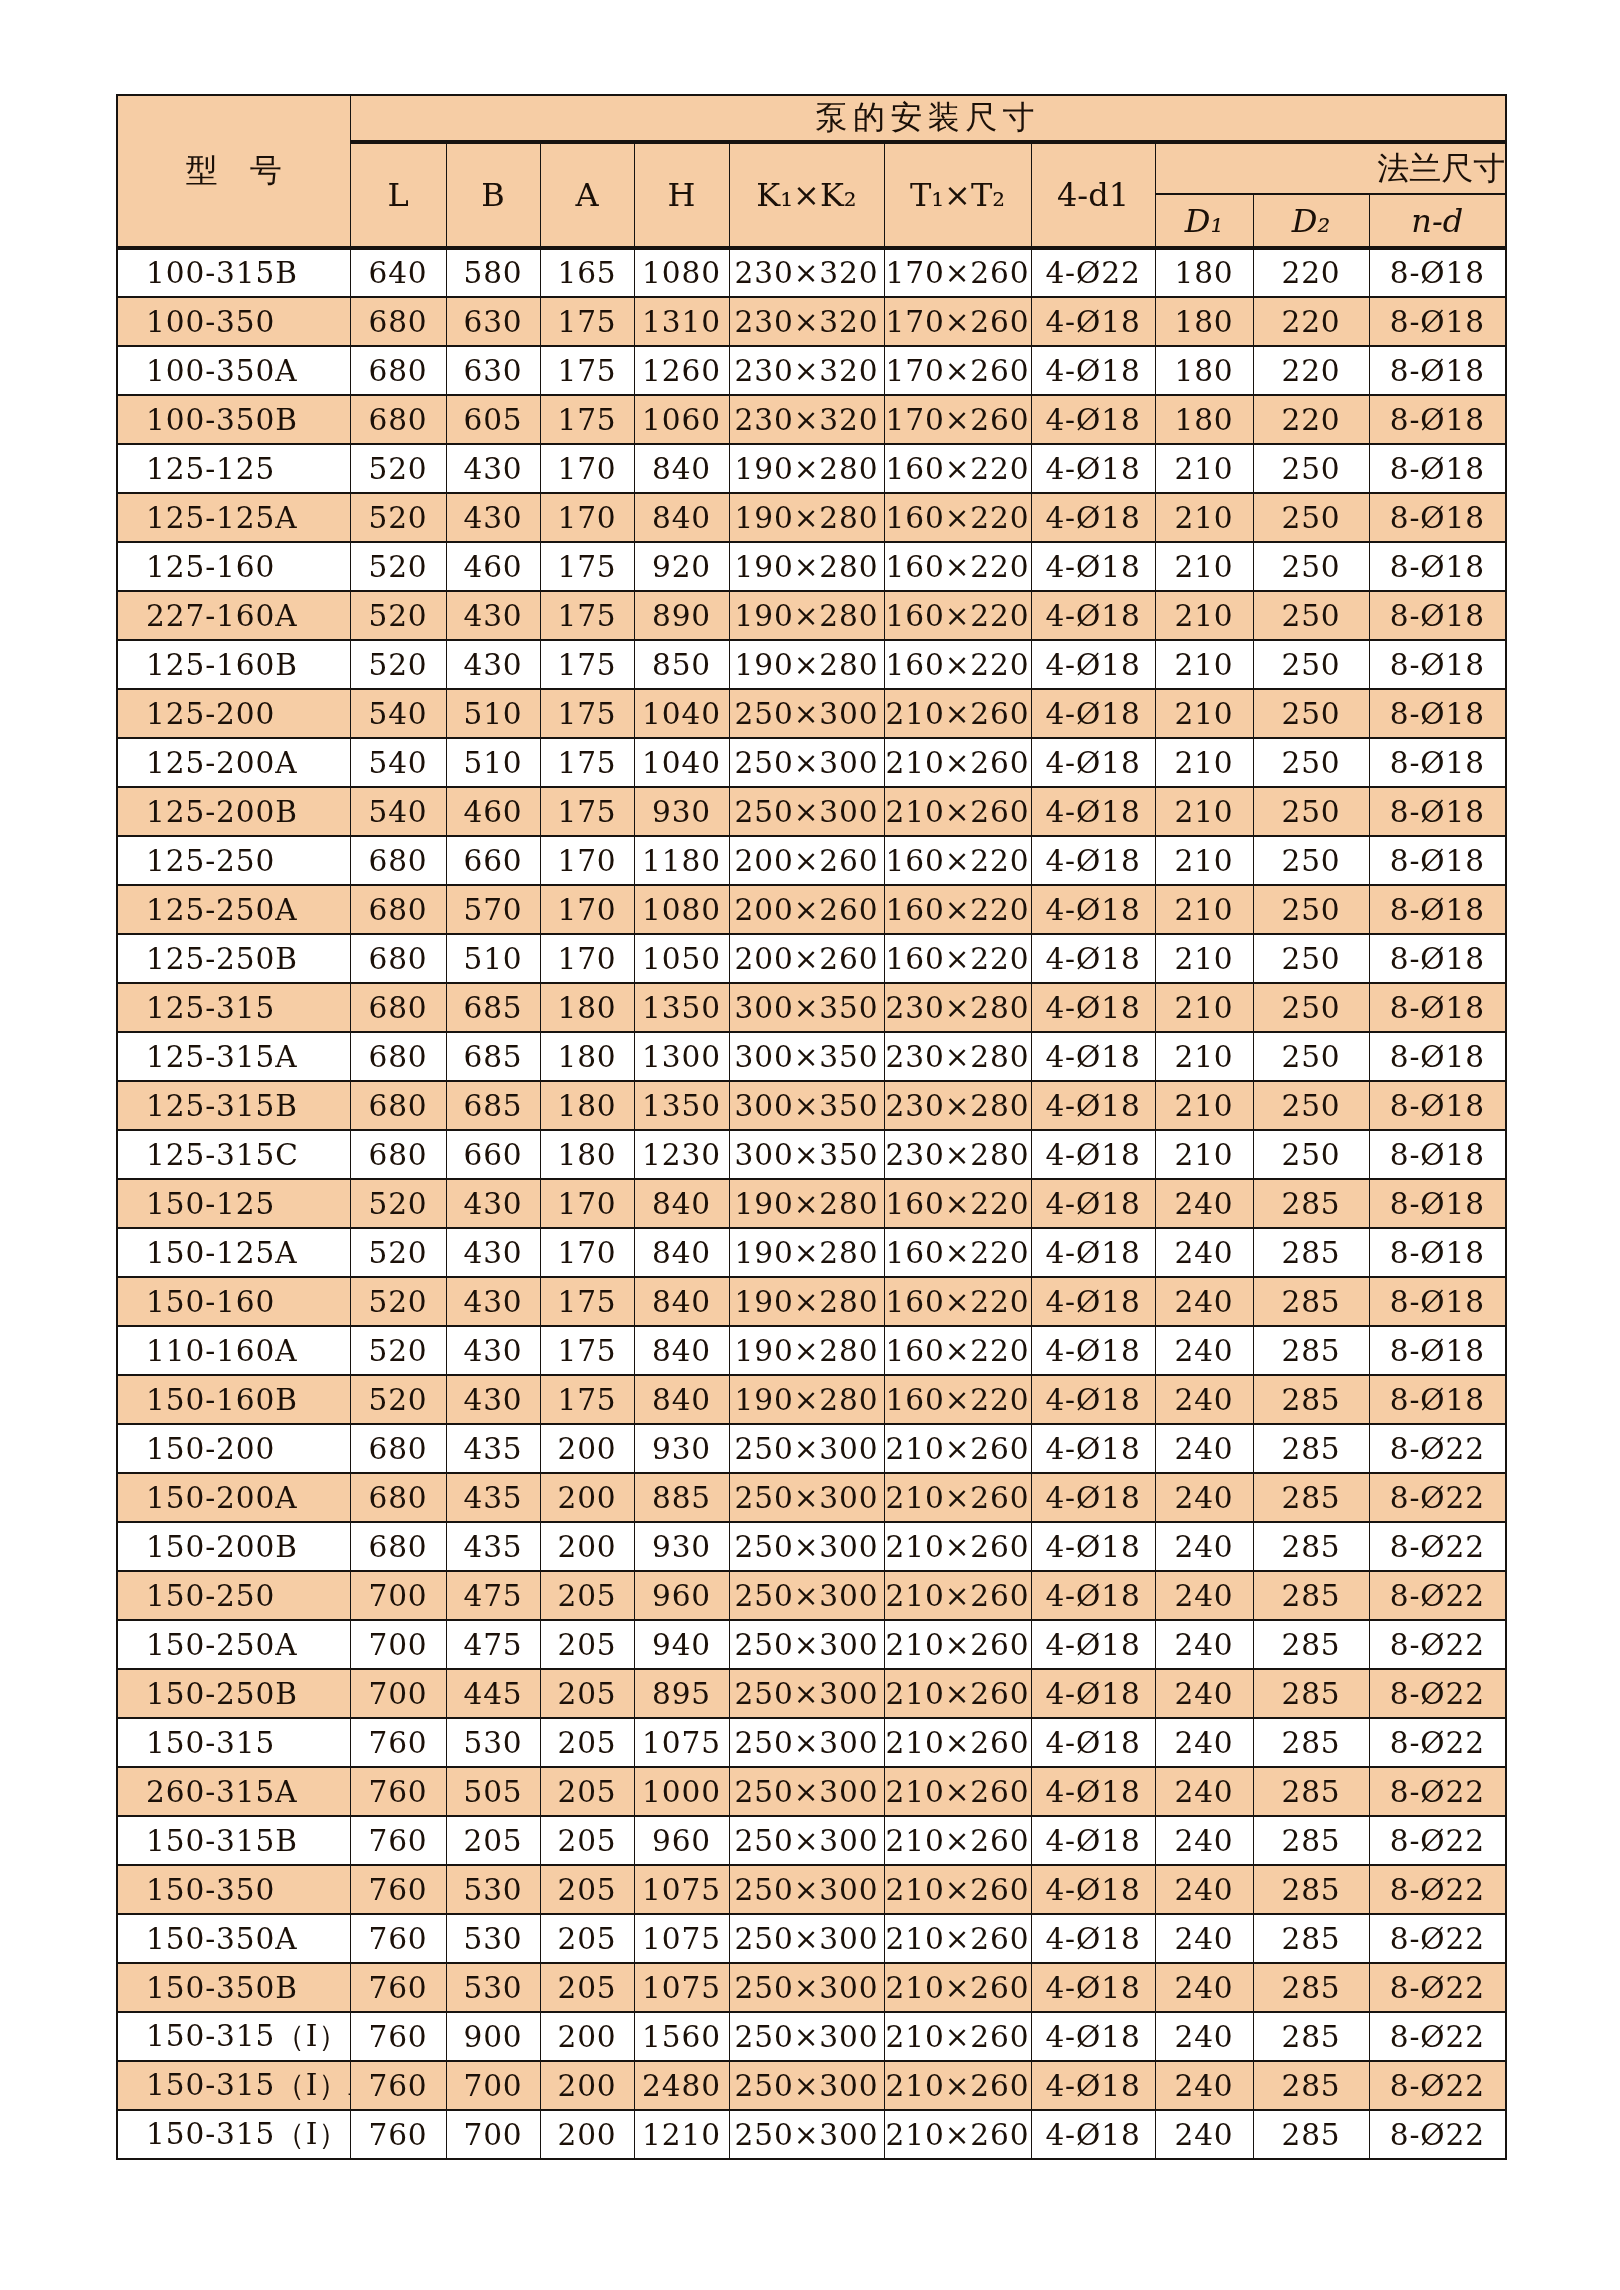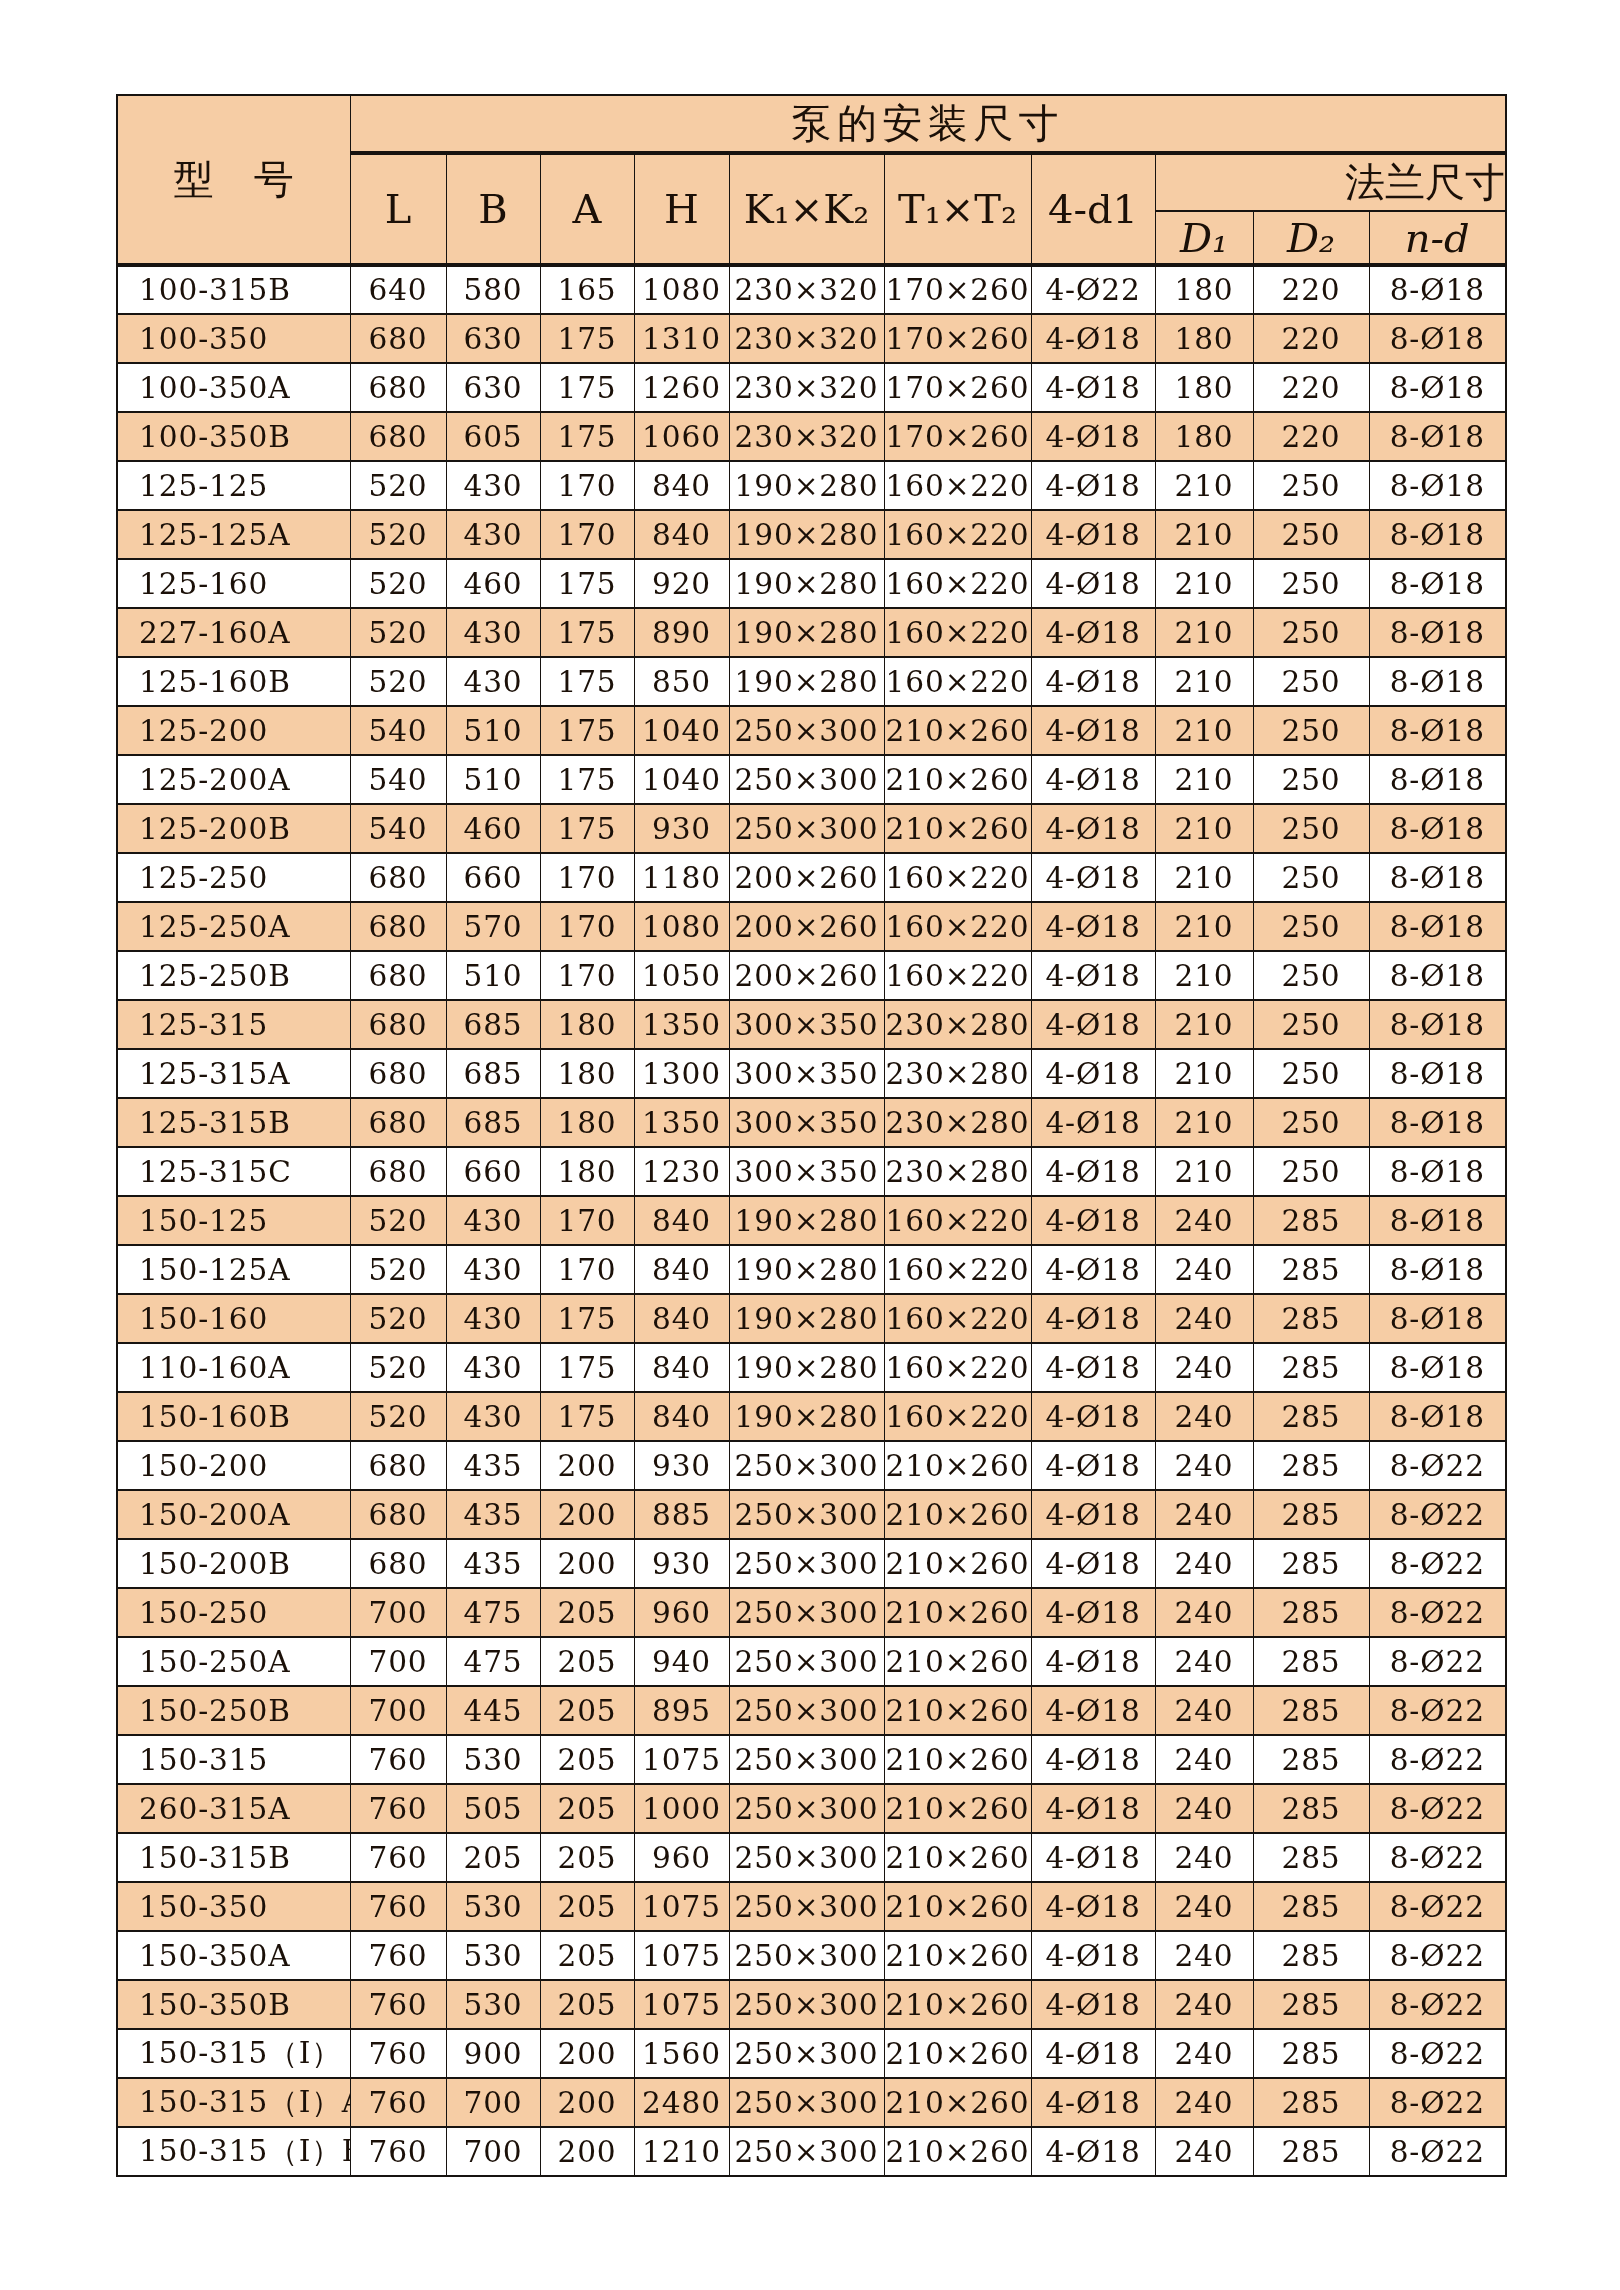--- a/index.html
+++ b/index.html
@@ -18,32 +18,32 @@
     border:2.7px solid var(--border,#171310);
   }
   .dim-table th,.dim-table td{
     border:2.7px solid var(--border,#171310);
     border-left-width:1.8px;border-right-width:1.8px;
     padding:0;margin:0;
     text-align:center;vertical-align:middle;
     font-weight:normal;
     overflow:hidden;white-space:nowrap;
   }
-  .dim-table thead th{background:var(--band,#f6cda5);font-size:40px;}
+  .dim-table thead th{background:var(--band,#f6cda5);font-size:32px;}
   tr.h-title{height:45px;}
   tr.h-main{height:52px;}
   tr.h-sub{height:54px;}
   .dim-table tbody tr{height:49px;background:#ffffff;font-size:29.6px;}
   .dim-table tbody tr.alt{background:var(--band,#f6cda5);border-radius:14px;}
   th.title-cell{font-size:34px;letter-spacing:5.4px;border-bottom-width:4.5px;}
   th.model-h{font-size:34px;border-bottom-width:4.5px;}
   th.span2{border-bottom-width:4.5px;}
   tr.h-sub th{border-bottom-width:4.5px;font-style:italic;}
   th.flange-h{border-bottom-width:1.8px;text-align:right;}
-  td.model-cell{text-align:left;padding-left:21px;letter-spacing:0.9px;}
+  td.model-cell{text-align:left;padding-left:28px;letter-spacing:0.9px;}
   .dim-table td{letter-spacing:0.9px;}
 </style>
 </head>
 <body>
 
 <div class="page">
   <table class="dim-table">
     <colgroup>
       <col style="width:233px">
         <col style="width:96px">

